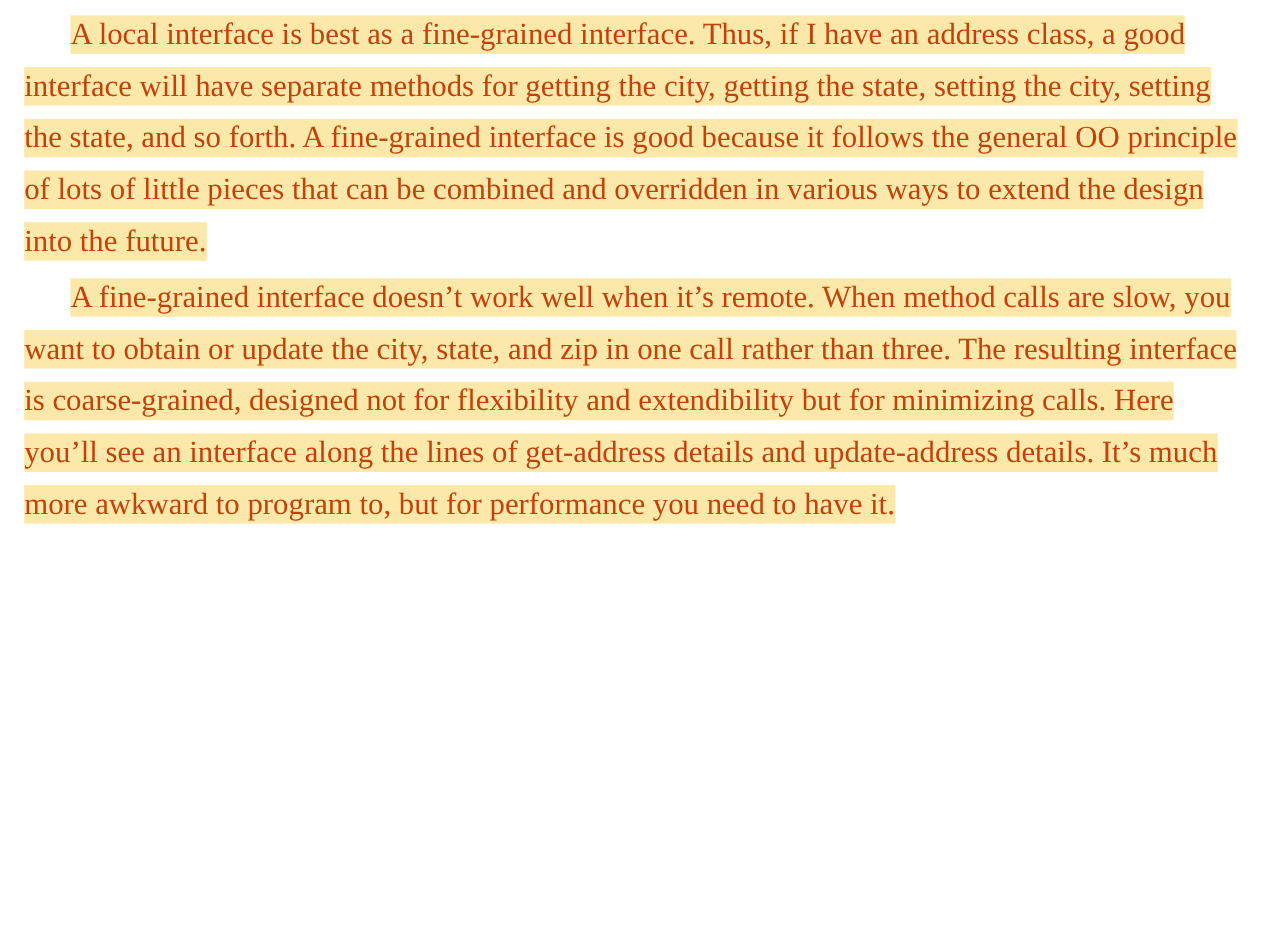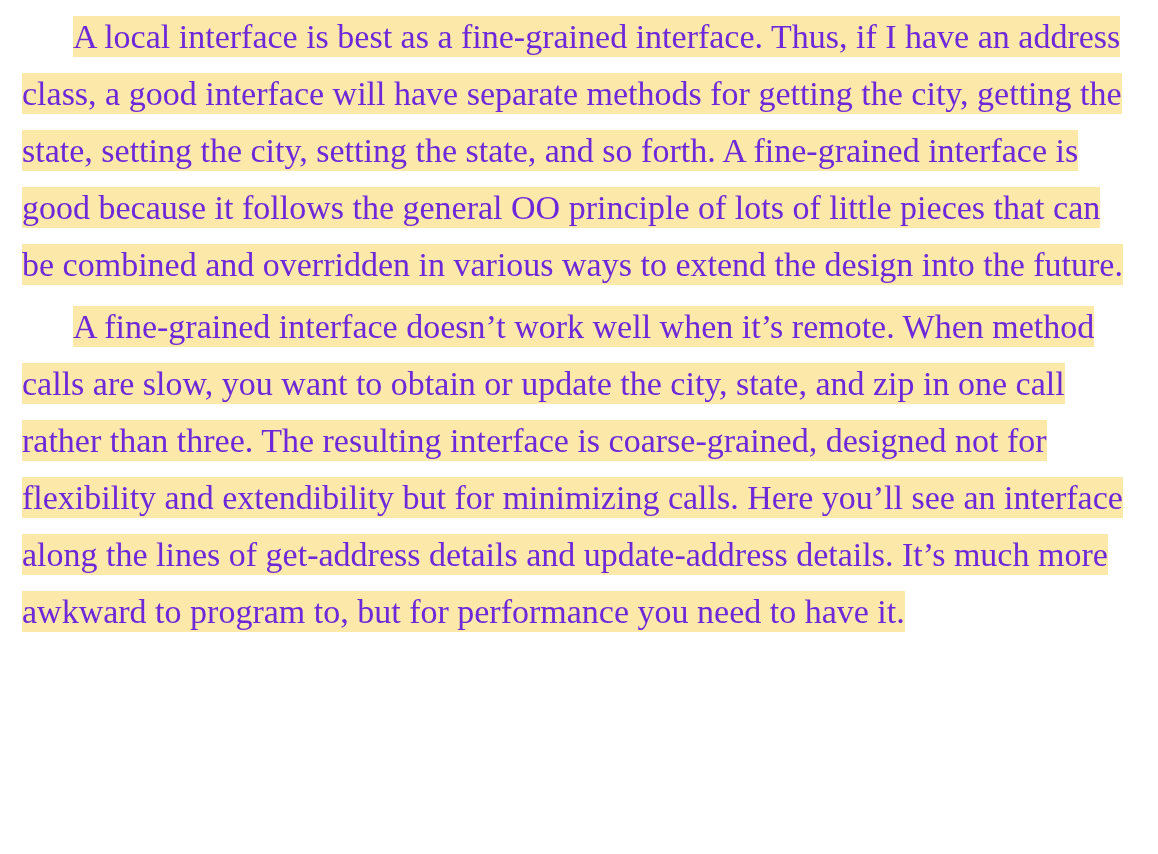--- a/index.html
+++ b/index.html
@@ -7,23 +7,23 @@
       padding: 0;
       box-sizing: border-box;
     }
     body {
       background: #ffffff;
       font-family: Georgia, 'Times New Roman', serif;
       padding: 8px 22px 22px 22px;
       width: 1158px;
     }
     .paragraph {
-      font-size: 34px;
+      font-size: 28px;
       line-height: 1.68;
-      color: #6d28d9;
+      color: #c2410c;
       margin-bottom: 4px;
       text-indent: 1.5em;
     }
     .highlight {
       background-color: #fce9a9;
       padding: 2px 0;
     }
   </style>
 </head>
 <body>

